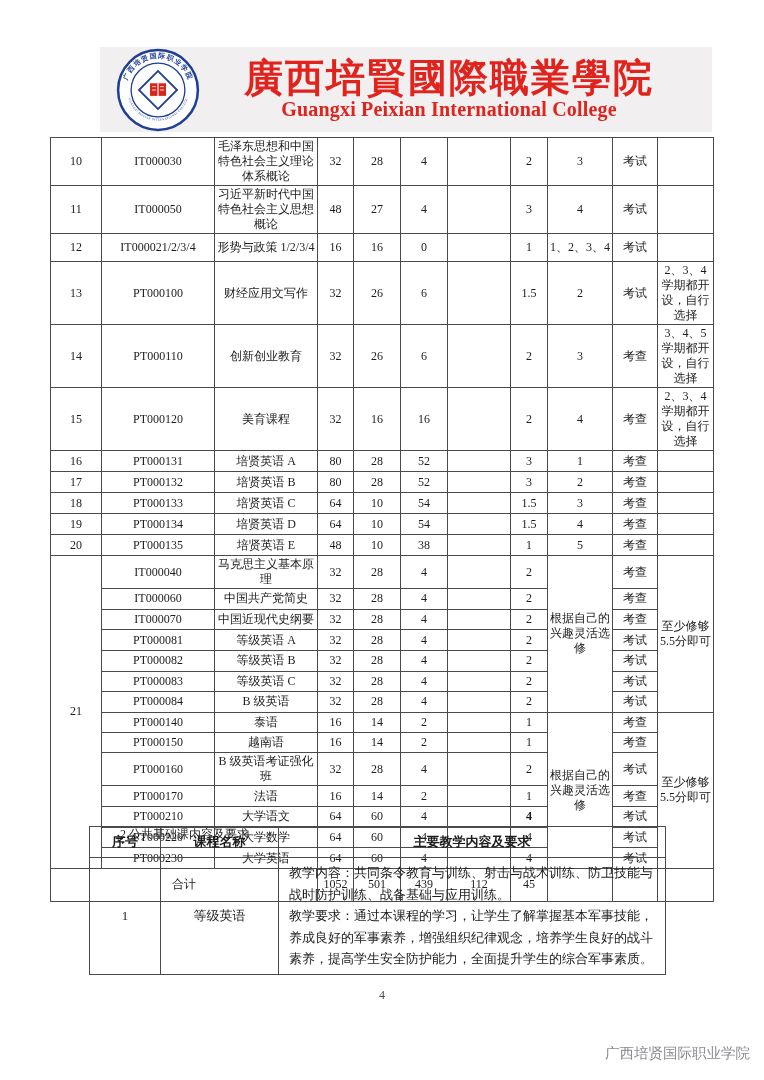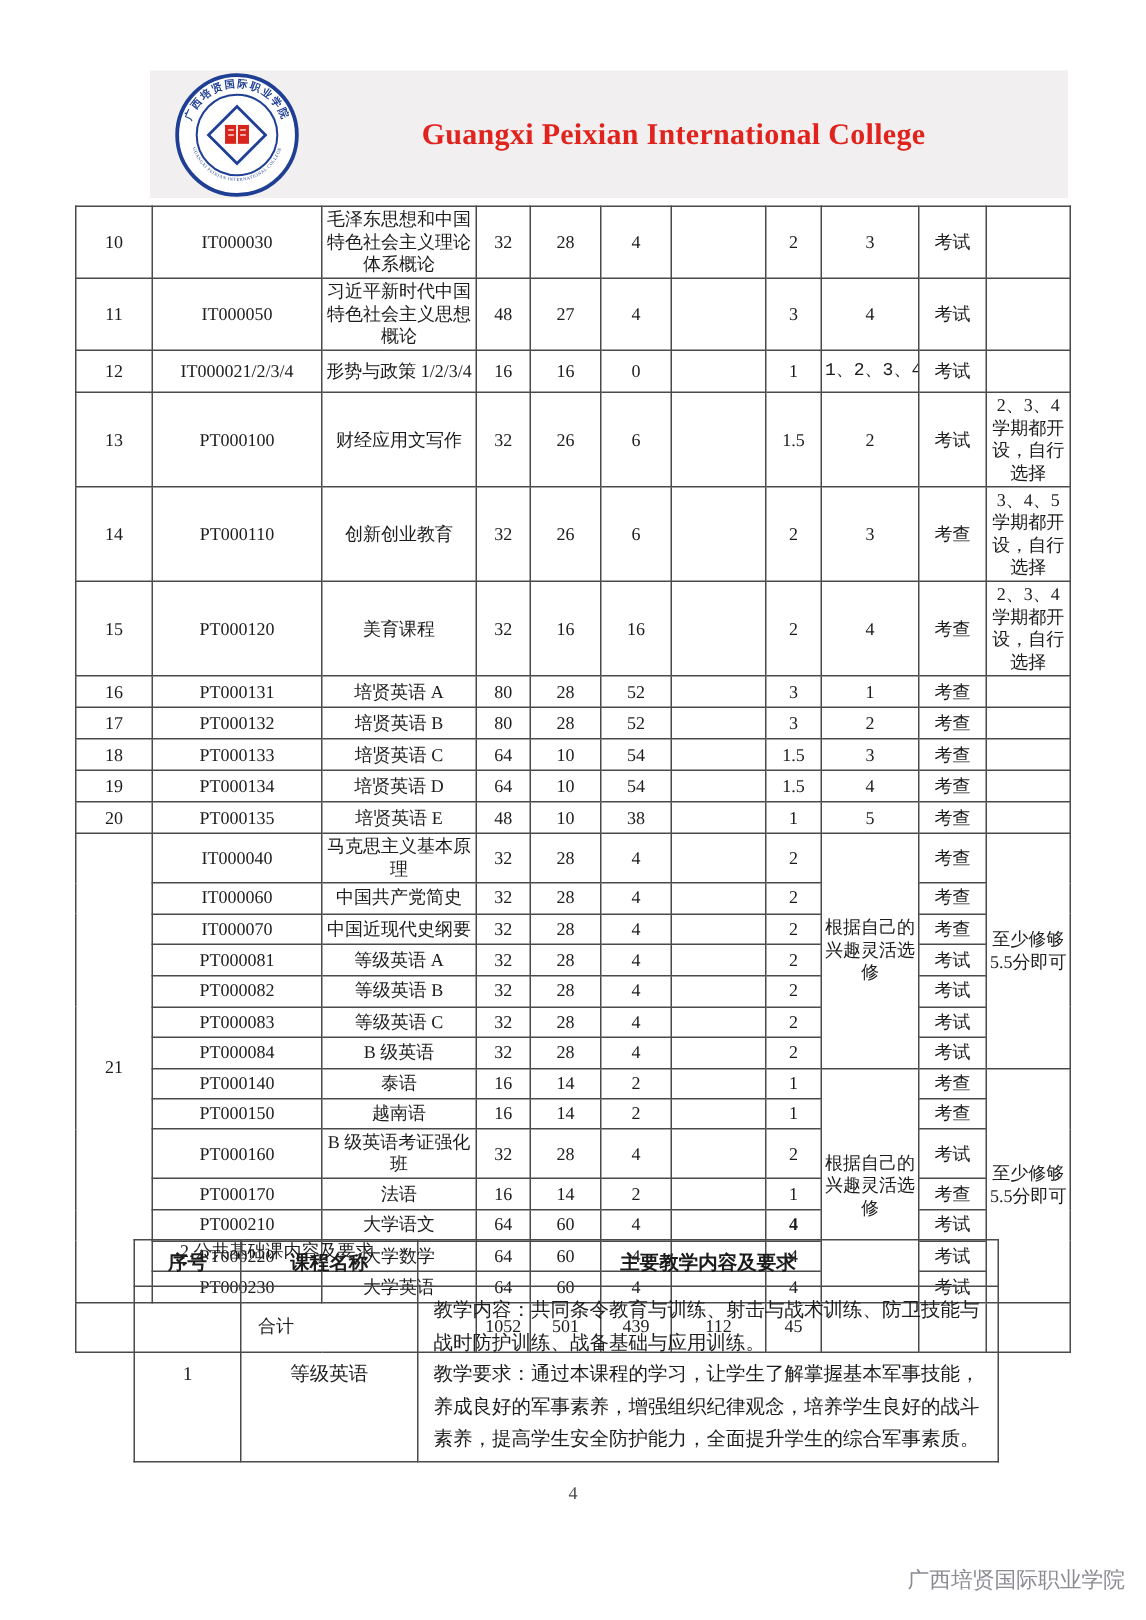--- a/index.html
+++ b/index.html
@@ -28,21 +28,21 @@
     border-collapse:collapse; table-layout:fixed;
   }
   table.main td {
     border:1px solid #4a4a4a; text-align:center; vertical-align:middle;
     font-size:12px; padding:1px 2px; line-height:1.25; overflow:hidden;
   }
   table.main { border:1.5px solid #3a3a3a; }
   td.small-remark { font-size:9px; line-height:1.3; padding:1px 1px; }
   td.note-cell { font-size:12px; line-height:1.85; }
   td.code-sm { font-size:10.5px; }
-  td.term-multi { font-size:10.5px; white-space:nowrap; padding:1px 0;font-family:Liberation Mono, monospace; }
+  td.term-multi { font-size:10.5px; white-space:nowrap; padding:1px 0; }
   td.bold-val { font-weight:bold; }
   
   .sec2-heading {
     position:absolute; left:120px; top:826px; font-size:12px; font-weight:normal;
   }
   table.sec2 {
     position:absolute; left:89px; top:826px; width:576px;
     border-collapse:collapse; table-layout:fixed;
   }
   table.sec2 td, table.sec2 th {
@@ -84,20 +84,21 @@
       <g>
         <rect x="40.5" y="42" width="19" height="15" fill="#d8251c"></rect>
         <line x1="50" y1="42" x2="50" y2="57" stroke="#ffffff" stroke-width="1.4"></line>
         <line x1="43" y1="46" x2="47.5" y2="46" stroke="#ffffff" stroke-width="1"></line>
         <line x1="43" y1="50" x2="47.5" y2="50" stroke="#ffffff" stroke-width="1"></line>
         <line x1="52.5" y1="46" x2="57" y2="46" stroke="#ffffff" stroke-width="1"></line>
         <line x1="52.5" y1="50" x2="57" y2="50" stroke="#ffffff" stroke-width="1"></line>
       </g>
     </svg>
     <div class="titles">
+      <div class="title-zh">廣西培賢國際職業學院</div>
       <div class="title-en">Guangxi Peixian International College</div>
     </div>
   </div>
 
   <table class="main">
     <colgroup>
       <col style="width:51px">
         <col style="width:113px">
         <col style="width:103px">
       <col style="width:36px">

